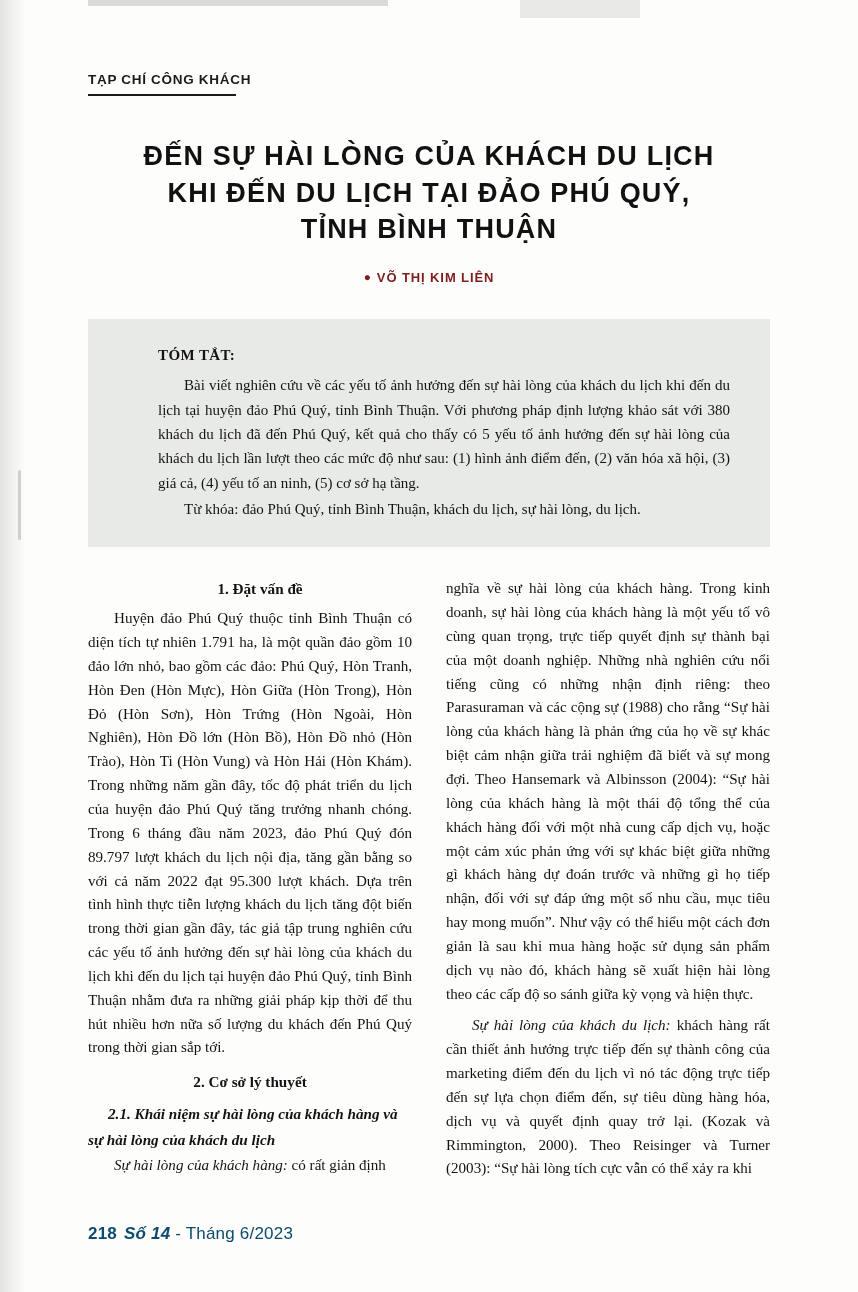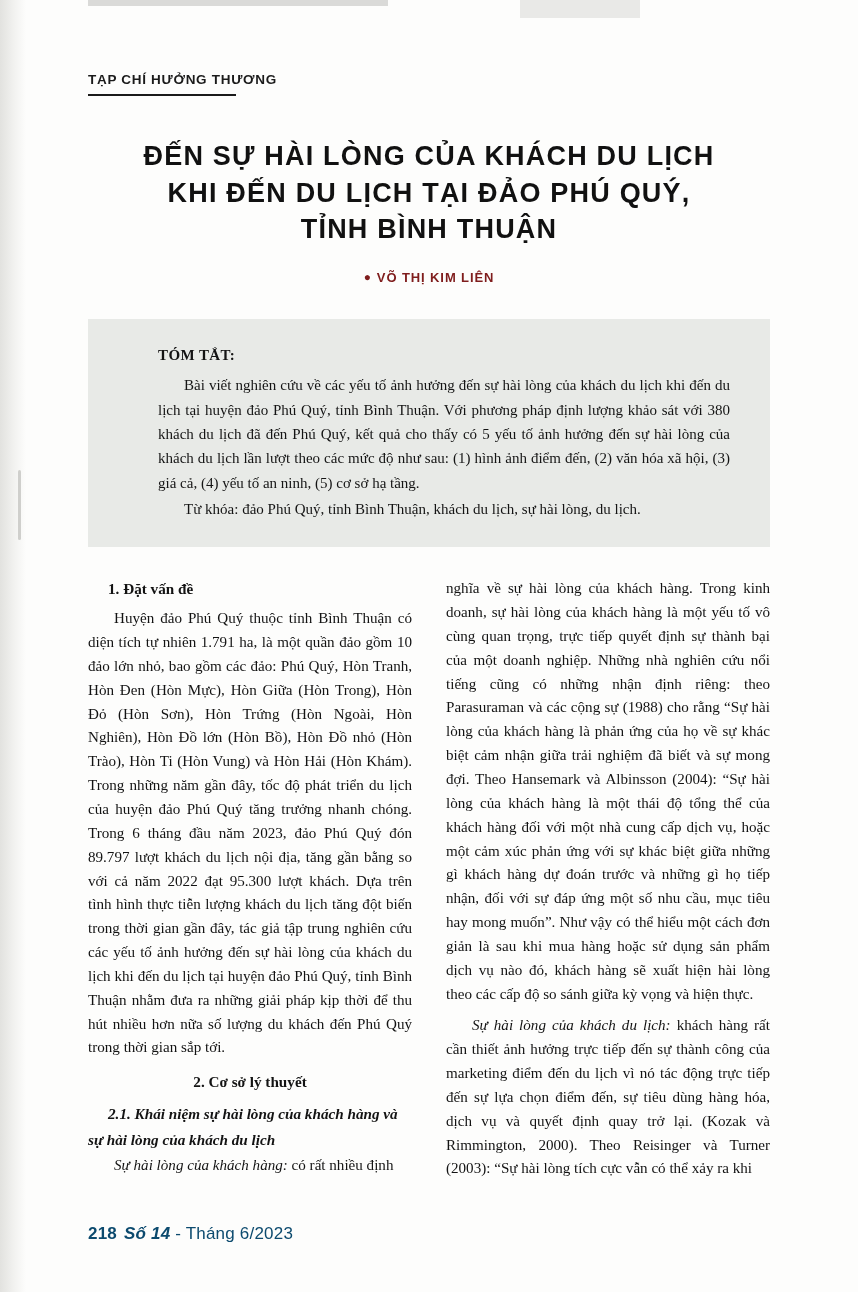--- a/index.html
+++ b/index.html
@@ -141,21 +141,21 @@
     line-height: 1.58;
     color: #131313;
   }
   .col { width: 324px; text-align: justify; }
 
   .h1 {
     font-weight: bold;
     font-size: 15.2px;
     margin: 0 0 6px 0;
     text-indent: 20px;
-    text-align: left;
+    text-align: center;
   }
   .h2 {
     font-weight: bold;
     font-size: 15.2px;
     margin: 10px 0 4px 0;
     text-align: center;
   }
   .h3 {
     font-weight: bold;
     font-style: italic;
@@ -191,21 +191,21 @@
 
 <div class="page">
   <div class="scan-left-edge"></div>
   <div class="scan-left-mark"></div>
   <div class="scan-top-bar"></div>
   <div class="scan-top-bar2"></div>
 
   <div class="content">
 
     <div>
-      <div class="journal-head">TẠP CHÍ HƯỞNG THƯƠNG</div>
+      <div class="journal-head">TẠP CHÍ CÔNG KHÁCH</div>
       <div class="journal-rule"></div>
     </div>
 
     <div class="title-block">
       <span class="title-line">ĐẾN SỰ HÀI LÒNG CỦA KHÁCH DU LỊCH</span>
       <span class="title-line">KHI ĐẾN DU LỊCH TẠI ĐẢO PHÚ QUÝ,</span>
       <span class="title-line">TỈNH BÌNH THUẬN</span>
     </div>
 
     <div class="author">
@@ -219,21 +219,21 @@
     </div>
 
     <div class="columns">
 
       <div class="col">
         <p class="h1">1. Đặt vấn đề</p>
         <p class="para">Huyện đảo Phú Quý thuộc tỉnh Bình Thuận có diện tích tự nhiên 1.791 ha, là một quần đảo gồm 10 đảo lớn nhỏ, bao gồm các đảo: Phú Quý, Hòn Tranh, Hòn Đen (Hòn Mực), Hòn Giữa (Hòn Trong), Hòn Đỏ (Hòn Sơn), Hòn Trứng (Hòn Ngoài, Hòn Nghiên), Hòn Đồ lớn (Hòn Bồ), Hòn Đồ nhỏ (Hòn Trào), Hòn Ti (Hòn Vung) và Hòn Hải (Hòn Khám). Trong những năm gần đây, tốc độ phát triển du lịch của huyện đảo Phú Quý tăng trưởng nhanh chóng. Trong 6 tháng đầu năm 2023, đảo Phú Quý đón 89.797 lượt khách du lịch nội địa, tăng gần bằng so với cả năm 2022 đạt 95.300 lượt khách. Dựa trên tình hình thực tiễn lượng khách du lịch tăng đột biến trong thời gian gần đây, tác giả tập trung nghiên cứu các yếu tố ảnh hưởng đến sự hài lòng của khách du lịch khi đến du lịch tại huyện đảo Phú Quý, tỉnh Bình Thuận nhằm đưa ra những giải pháp kịp thời để thu hút nhiều hơn nữa số lượng du khách đến Phú Quý trong thời gian sắp tới.</p>
         <p class="h2">2. Cơ sở lý thuyết</p>
         <p class="h3">2.1. Khái niệm sự hài lòng của khách hàng và</p>
         <p class="h3 cont">sự hài lòng của khách du lịch</p>
-        <p class="para"><span class="it">Sự hài lòng của khách hàng:</span><span> có rất nhiều định</span></p>
+        <p class="para"><span class="it">Sự hài lòng của khách hàng:</span><span> có rất giản định</span></p>
       </div>
 
       <div class="col">
         <p class="para" style="text-indent:0">nghĩa về sự hài lòng của khách hàng. Trong kinh doanh, sự hài lòng của khách hàng là một yếu tố vô cùng quan trọng, trực tiếp quyết định sự thành bại của một doanh nghiệp. Những nhà nghiên cứu nổi tiếng cũng có những nhận định riêng: theo Parasuraman và các cộng sự (1988) cho rằng “Sự hài lòng của khách hàng là phản ứng của họ về sự khác biệt cảm nhận giữa trải nghiệm đã biết và sự mong đợi. Theo Hansemark và Albinsson (2004): “Sự hài lòng của khách hàng là một thái độ tổng thể của khách hàng đối với một nhà cung cấp dịch vụ, hoặc một cảm xúc phản ứng với sự khác biệt giữa những gì khách hàng dự đoán trước và những gì họ tiếp nhận, đối với sự đáp ứng một số nhu cầu, mục tiêu hay mong muốn”. Như vậy có thể hiểu một cách đơn giản là sau khi mua hàng hoặc sử dụng sản phẩm dịch vụ nào đó, khách hàng sẽ xuất hiện hài lòng theo các cấp độ so sánh giữa kỳ vọng và hiện thực.</p>
         <p class="para"><span class="it">Sự hài lòng của khách du lịch:</span><span> khách hàng rất cần thiết ảnh hưởng trực tiếp đến sự thành công của marketing điểm đến du lịch vì nó tác động trực tiếp đến sự lựa chọn điểm đến, sự tiêu dùng hàng hóa, dịch vụ và quyết định quay trở lại. (Kozak và Rimmington, 2000). Theo Reisinger và Turner (2003): “Sự hài lòng tích cực vẫn có thể xảy ra khi</span></p>
       </div>
 
     </div>
   </div>
 

